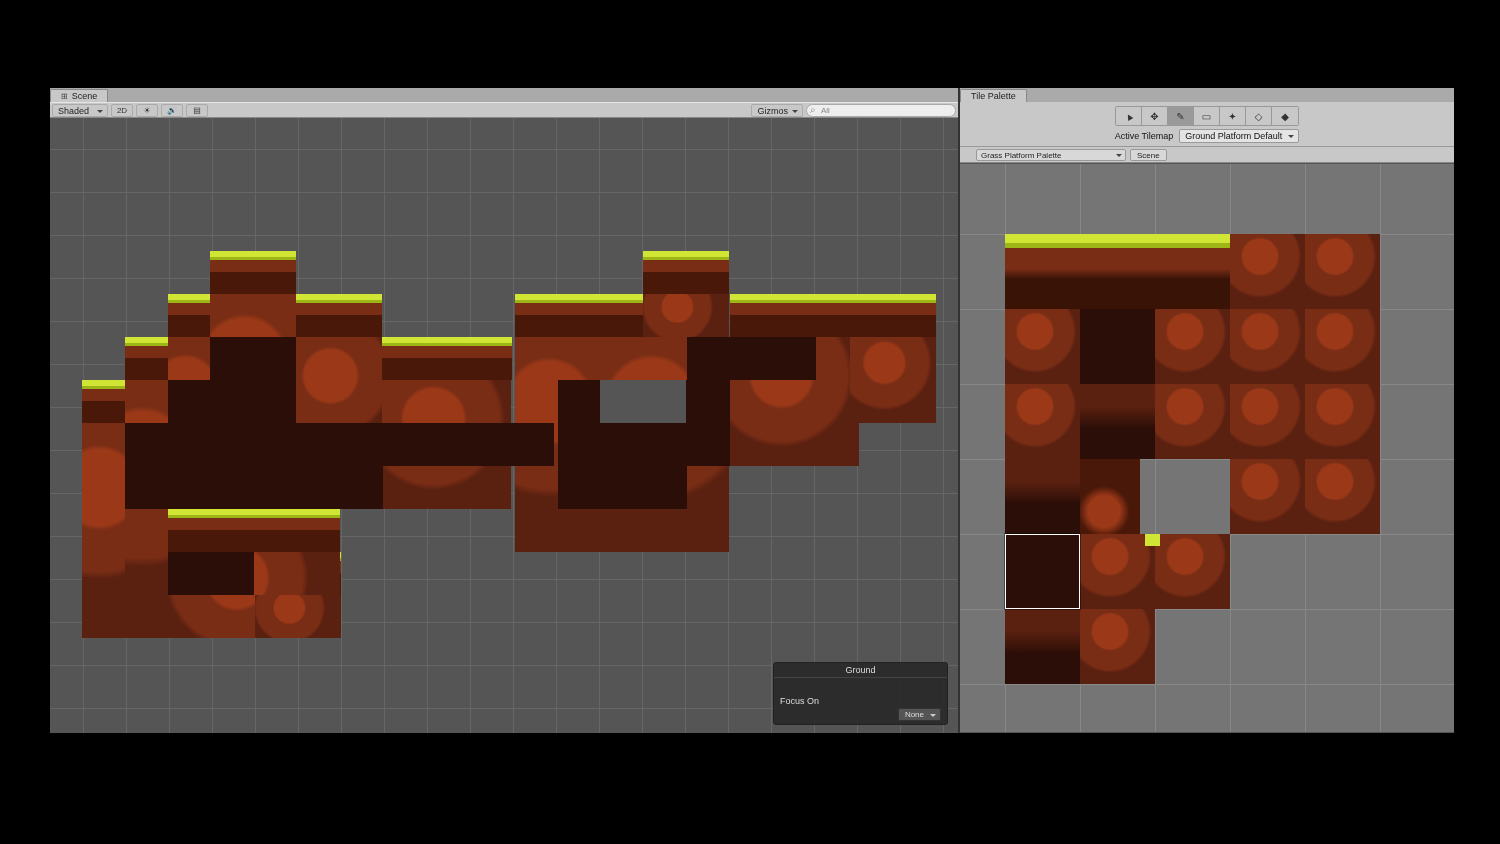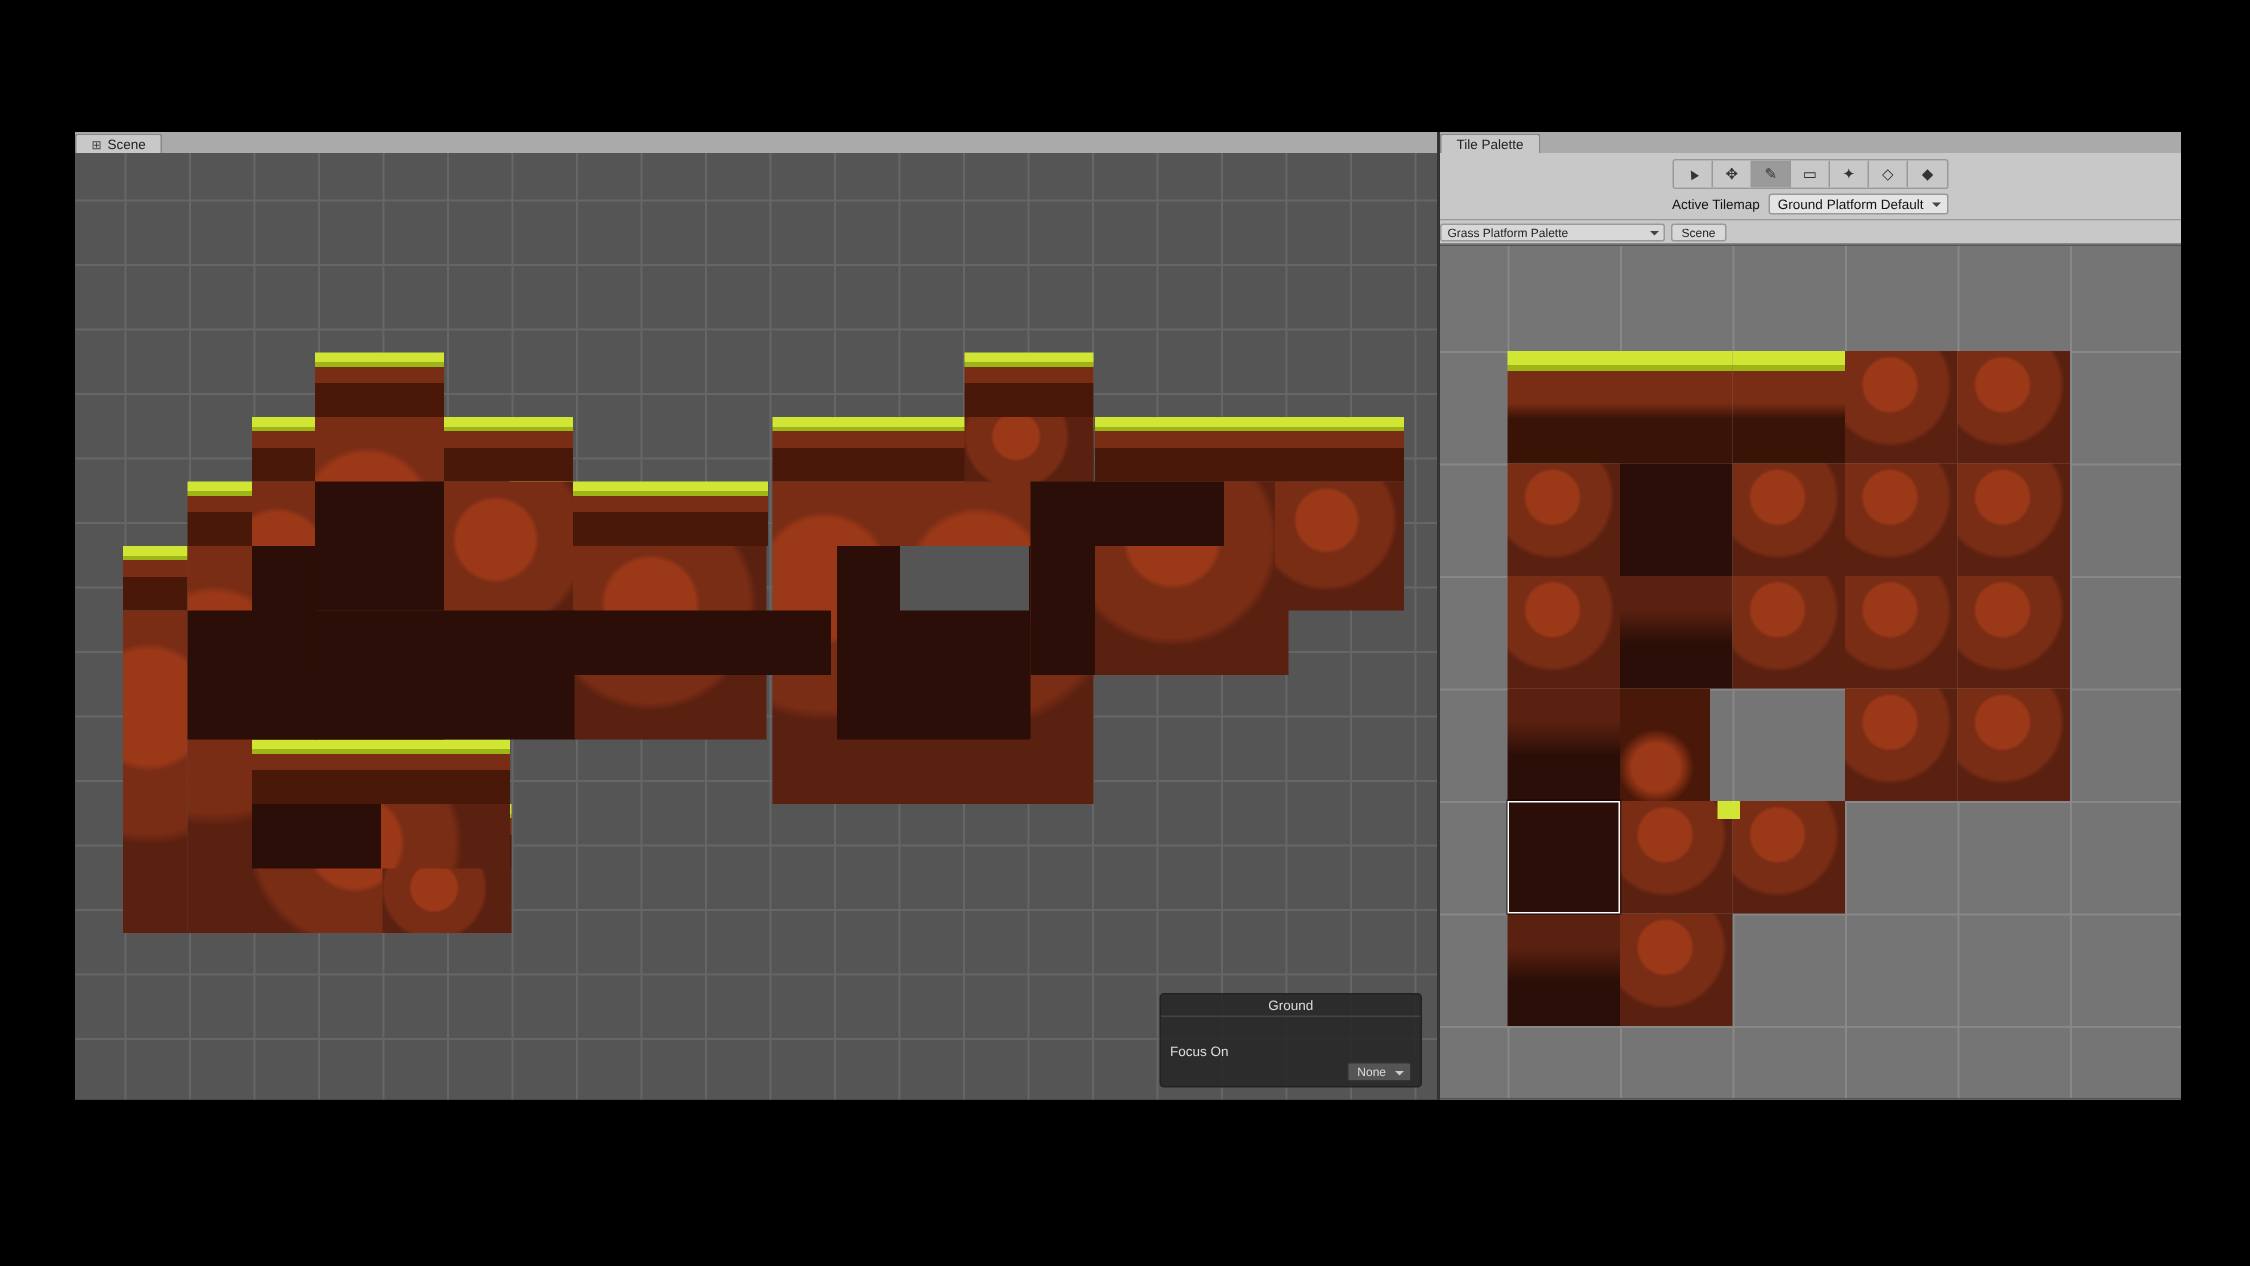--- a/index.html
+++ b/index.html
@@ -179,20 +179,21 @@
     border-right: 3px solid transparent;
     border-top: 3px solid #ccc;
   }
 
   
   .palette-panel {
     flex: 1;
     display: flex;
     flex-direction: column;
     background: #c8c8c8;
+    border-radius: 30px;
   }
   .palette-panel .tabbar { background: #aaa; }
   .palette-tools {
     background: #c8c8c8;
     border-bottom: 1px solid #999;
     padding: 4px 0 3px;
     display: flex;
     flex-direction: column;
     align-items: center;
     gap: 3px;
@@ -229,21 +230,21 @@
     position: absolute; right: 4px; top: 5px;
     border-left: 3px solid transparent;
     border-right: 3px solid transparent;
     border-top: 3px solid #444;
   }
   .palette-second {
     height: 16px;
     background: #c8c8c8;
     border-bottom: 1px solid #888;
     display: flex; align-items: center;
-    padding: 0 0; gap: 4px;
+    padding: 0 16px; gap: 4px;
   }
   .palette-second .dropdown2 {
     border: 1px solid #999;
     background: #d8d8d8;
     border-radius: 2px;
     padding: 0 14px 0 4px;
     font-size: 8px;
     height: 12px; line-height: 12px;
     position: relative;
     min-width: 150px;
@@ -312,20 +313,36 @@
 <body>
 
 <div class="editor">
 
   <div class="scene-panel">
     <div class="tabbar">
       <div class="tab">
         <span class="tab-icon">⊞</span>
         <span>Scene</span>
       </div>
+    </div>
+    <div class="toolbar">
+      <div class="dropdown">Shaded</div>
+      <div class="iconbtn">2D</div>
+      <div class="iconbtn">
+          <span>☀</span>
+        </div>
+      <div class="iconbtn">
+          <span>🔊</span>
+        </div>
+      <div class="iconbtn">
+          <span>▤</span>
+        </div>
+      <div class="spacer"></div>
+      <div class="dropdown" style="padding-right:14px;">Gizmos</div>
+      <div class="search"><span>All</span></div>
     </div>
 
     <div class="scene-viewport">
       <div class="grid"></div>
 
       <div>
 
       <div class="tile grass" style="left:160px;top:133px;width:86px"></div>
       <div class="tile grass" style="left:550px;top:176px;width:129px"></div>
       <div class="tile grass" style="left:465px;top:176px;width:86px"></div>

